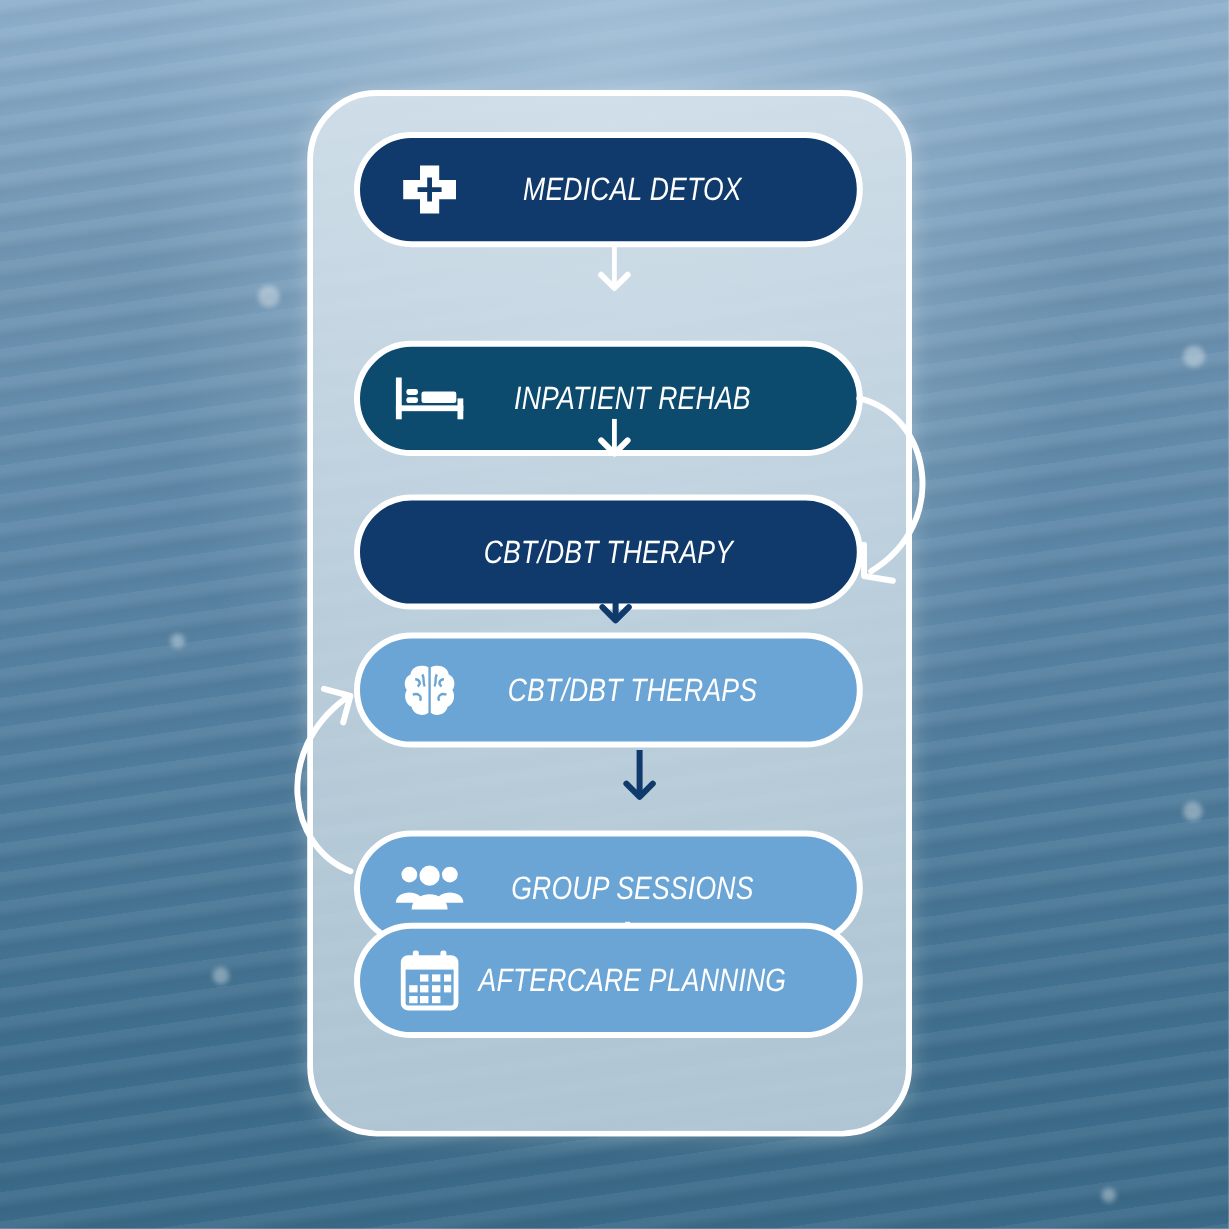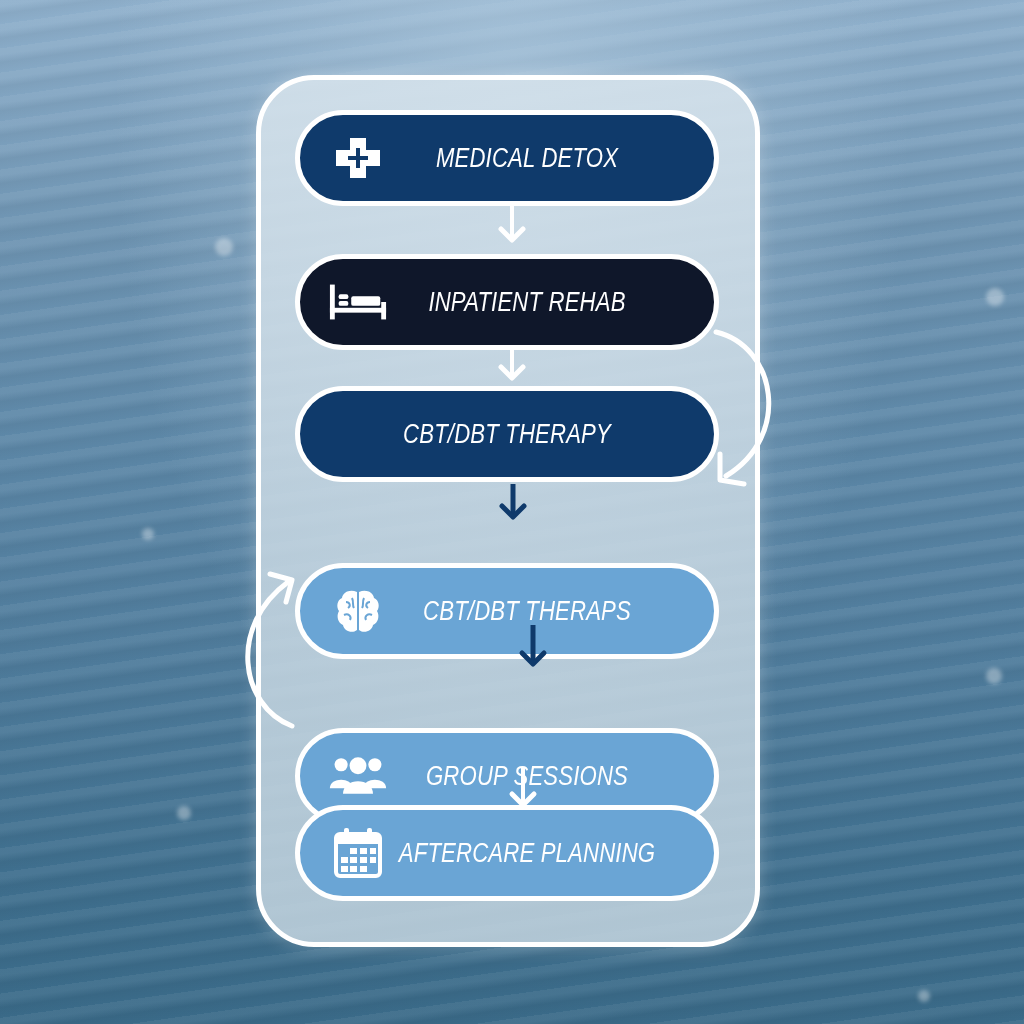--- a/index.html
+++ b/index.html
@@ -17,22 +17,22 @@
       border: 5px solid #ffffff; border-radius: 58px; box-sizing: border-box;
       background: linear-gradient(180deg, rgba(214,227,236,0.88) 0%, rgba(205,220,230,0.82) 50%, rgba(196,213,224,0.85) 100%);
       box-shadow: 0 0 18px rgba(255,255,255,0.25);
     }
     .step {
       position: absolute; left: 295px; width: 424px; height: 96px;
       border: 5px solid #ffffff; border-radius: 48px; box-sizing: border-box;
       display: flex; align-items: center; color: #ffffff; font-style: italic;
     }
     .step.dark { background: #0f3a6b; }
-    .step.mid { background: #0f172a; }
-    .step.light { background: #6aa5d5; margin-top: 36px; }
+    .step.mid { background: #0c4a6e; margin-top: 30px; }
+    .step.light { background: #6aa5d5; }
     .step .icon { position: absolute; left: 28px; width: 60px; height: 50px; display: flex; align-items: center; justify-content: center; }
     .step .label {
       position: absolute; left: 0; right: 0; text-align: center;
       font-family: "Liberation Sans", sans-serif; font-size: 27px; letter-spacing: 0.2px;
       transform: scaleX(0.82); font-weight: normal;
     }
     .step .label.offset { left: 40px; }
     .arrow { position: absolute; }
     svg { display: block; }
   </style>
@@ -79,21 +79,21 @@
   <span class="label offset">INPATIENT REHAB</span>
 </div>
 
 <div class="arrow" style="left:496px;top:349px;">
   <svg width="32" height="36" viewBox="0 0 32 36">
     <line x1="16" y1="0" x2="16" y2="28" stroke="#ffffff" stroke-width="4"></line>
     <polyline points="5,18 16,29 27,18" fill="none" stroke="#ffffff" stroke-width="5" stroke-linecap="round" stroke-linejoin="round"></polyline>
   </svg>
 </div>
 
-<div class="step dark" style="top:386px;">
+<div class="step dark" style="top:412px;">
   <span class="label">CBT/DBT THERAPY</span>
 </div>
 
 <div class="arrow" style="left:706px;top:326px;">
   <svg width="80" height="164" viewBox="0 0 80 164">
     <path d="M10 6 C 70 20, 86 110, 20 150" fill="none" stroke="#ffffff" stroke-width="5" stroke-linecap="round"></path>
     <polyline points="14,128 14,154 38,158" fill="none" stroke="#ffffff" stroke-width="5" stroke-linecap="round" stroke-linejoin="round"></polyline>
   </svg>
 </div>
 

